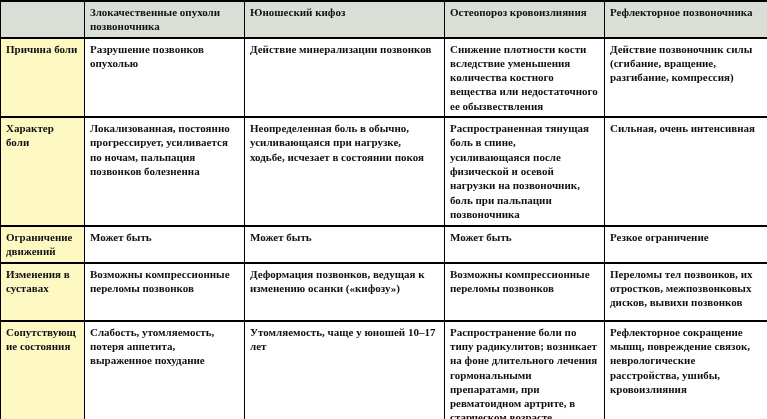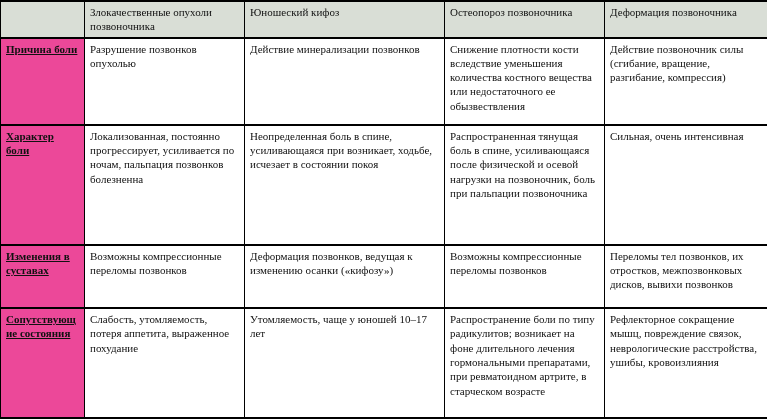--- a/index.html
+++ b/index.html
@@ -30,30 +30,29 @@
     vertical-align: top;
     text-align: left;
     padding: 3px 6px 3px 5px;
     font-size: 11px;
     line-height: 1.3;
     overflow: hidden;
     word-wrap: break-word;
   }
   table.cmp thead th {
     background: #d9ded6;
-    font-weight: normal;
+    font-weight: bold;
     font-size: 11px;
   }
   table.cmp td.rowlabel {
     font-weight: bold;
-    background: #ec4899;
-    text-decoration: underline;
+    background: #fef9c3;
   }
   table.cmp td.cell {
-    font-weight: normal;
+    font-weight: bold;
   }
   col.c0 { width: 84px; }
   col.c1 { width: 160px; }
   col.c2 { width: 200px; }
   col.c3 { width: 160px; }
   col.c4 { width: 163px; }
   tr.hr   { height: 34px; }
   tr.r0   { height: 66px; }
   tr.r1   { height: 34px; }
   tr.r2   { height: 109px; border-radius: 9px; }
@@ -71,38 +70,45 @@
         <col class="c1">
         <col class="c2">
         <col class="c3">
         <col class="c4">
     </colgroup>
     <thead>
       <tr class="hr">
         <th></th>
         <th>Злокачественные опухоли позвоночника</th>
         <th>Юношеский кифоз</th>
-        <th>Остеопороз позвоночника</th>
-        <th>Деформация позвоночника</th>
+        <th>Остеопороз кровоизлияния</th>
+        <th>Рефлекторное позвоночника</th>
       </tr>
     </thead>
     <tbody>
       <tr class="r0">
         <td class="rowlabel">Причина боли</td>
         <td class="cell">Разрушение позвонков опухолью</td>
         <td class="cell">Действие минерализации позвонков</td>
         <td class="cell">Снижение плотности кости вследствие уменьшения количества костного вещества или недостаточного ее обызвествления</td>
         <td class="cell">Действие позвоночник силы (сгибание, вращение, разгибание, компрессия)</td>
       </tr>
       <tr class="r2">
         <td class="rowlabel">Характер боли</td>
         <td class="cell">Локализованная, постоянно прогрессирует, усиливается по ночам, пальпация позвонков болезненна</td>
-        <td class="cell">Неопределенная боль в спине, усиливающаяся при возникает, ходьбе, исчезает в состоянии покоя</td>
+        <td class="cell">Неопределенная боль в обычно, усиливающаяся при нагрузке, ходьбе, исчезает в состоянии покоя</td>
         <td class="cell">Распространенная тянущая боль в спине, усиливающаяся после физической и осевой нагрузки на позвоночник, боль при пальпации позвоночника</td>
         <td class="cell">Сильная, очень интенсивная</td>
+      </tr>
+      <tr class="r3">
+        <td class="rowlabel">Ограничение движений</td>
+        <td class="cell">Может быть</td>
+        <td class="cell">Может быть</td>
+        <td class="cell">Может быть</td>
+        <td class="cell">Резкое ограничение</td>
       </tr>
       <tr class="r4">
         <td class="rowlabel">Изменения в суставах</td>
         <td class="cell">Возможны компрессионные переломы позвонков</td>
         <td class="cell">Деформация позвонков, ведущая к изменению осанки («кифозу»)</td>
         <td class="cell">Возможны компрессионные переломы позвонков</td>
         <td class="cell">Переломы тел позвонков, их отростков, межпозвонковых дисков, вывихи позвонков</td>
       </tr>
       <tr class="r5">
         <td class="rowlabel">Сопутствующие состояния</td>

